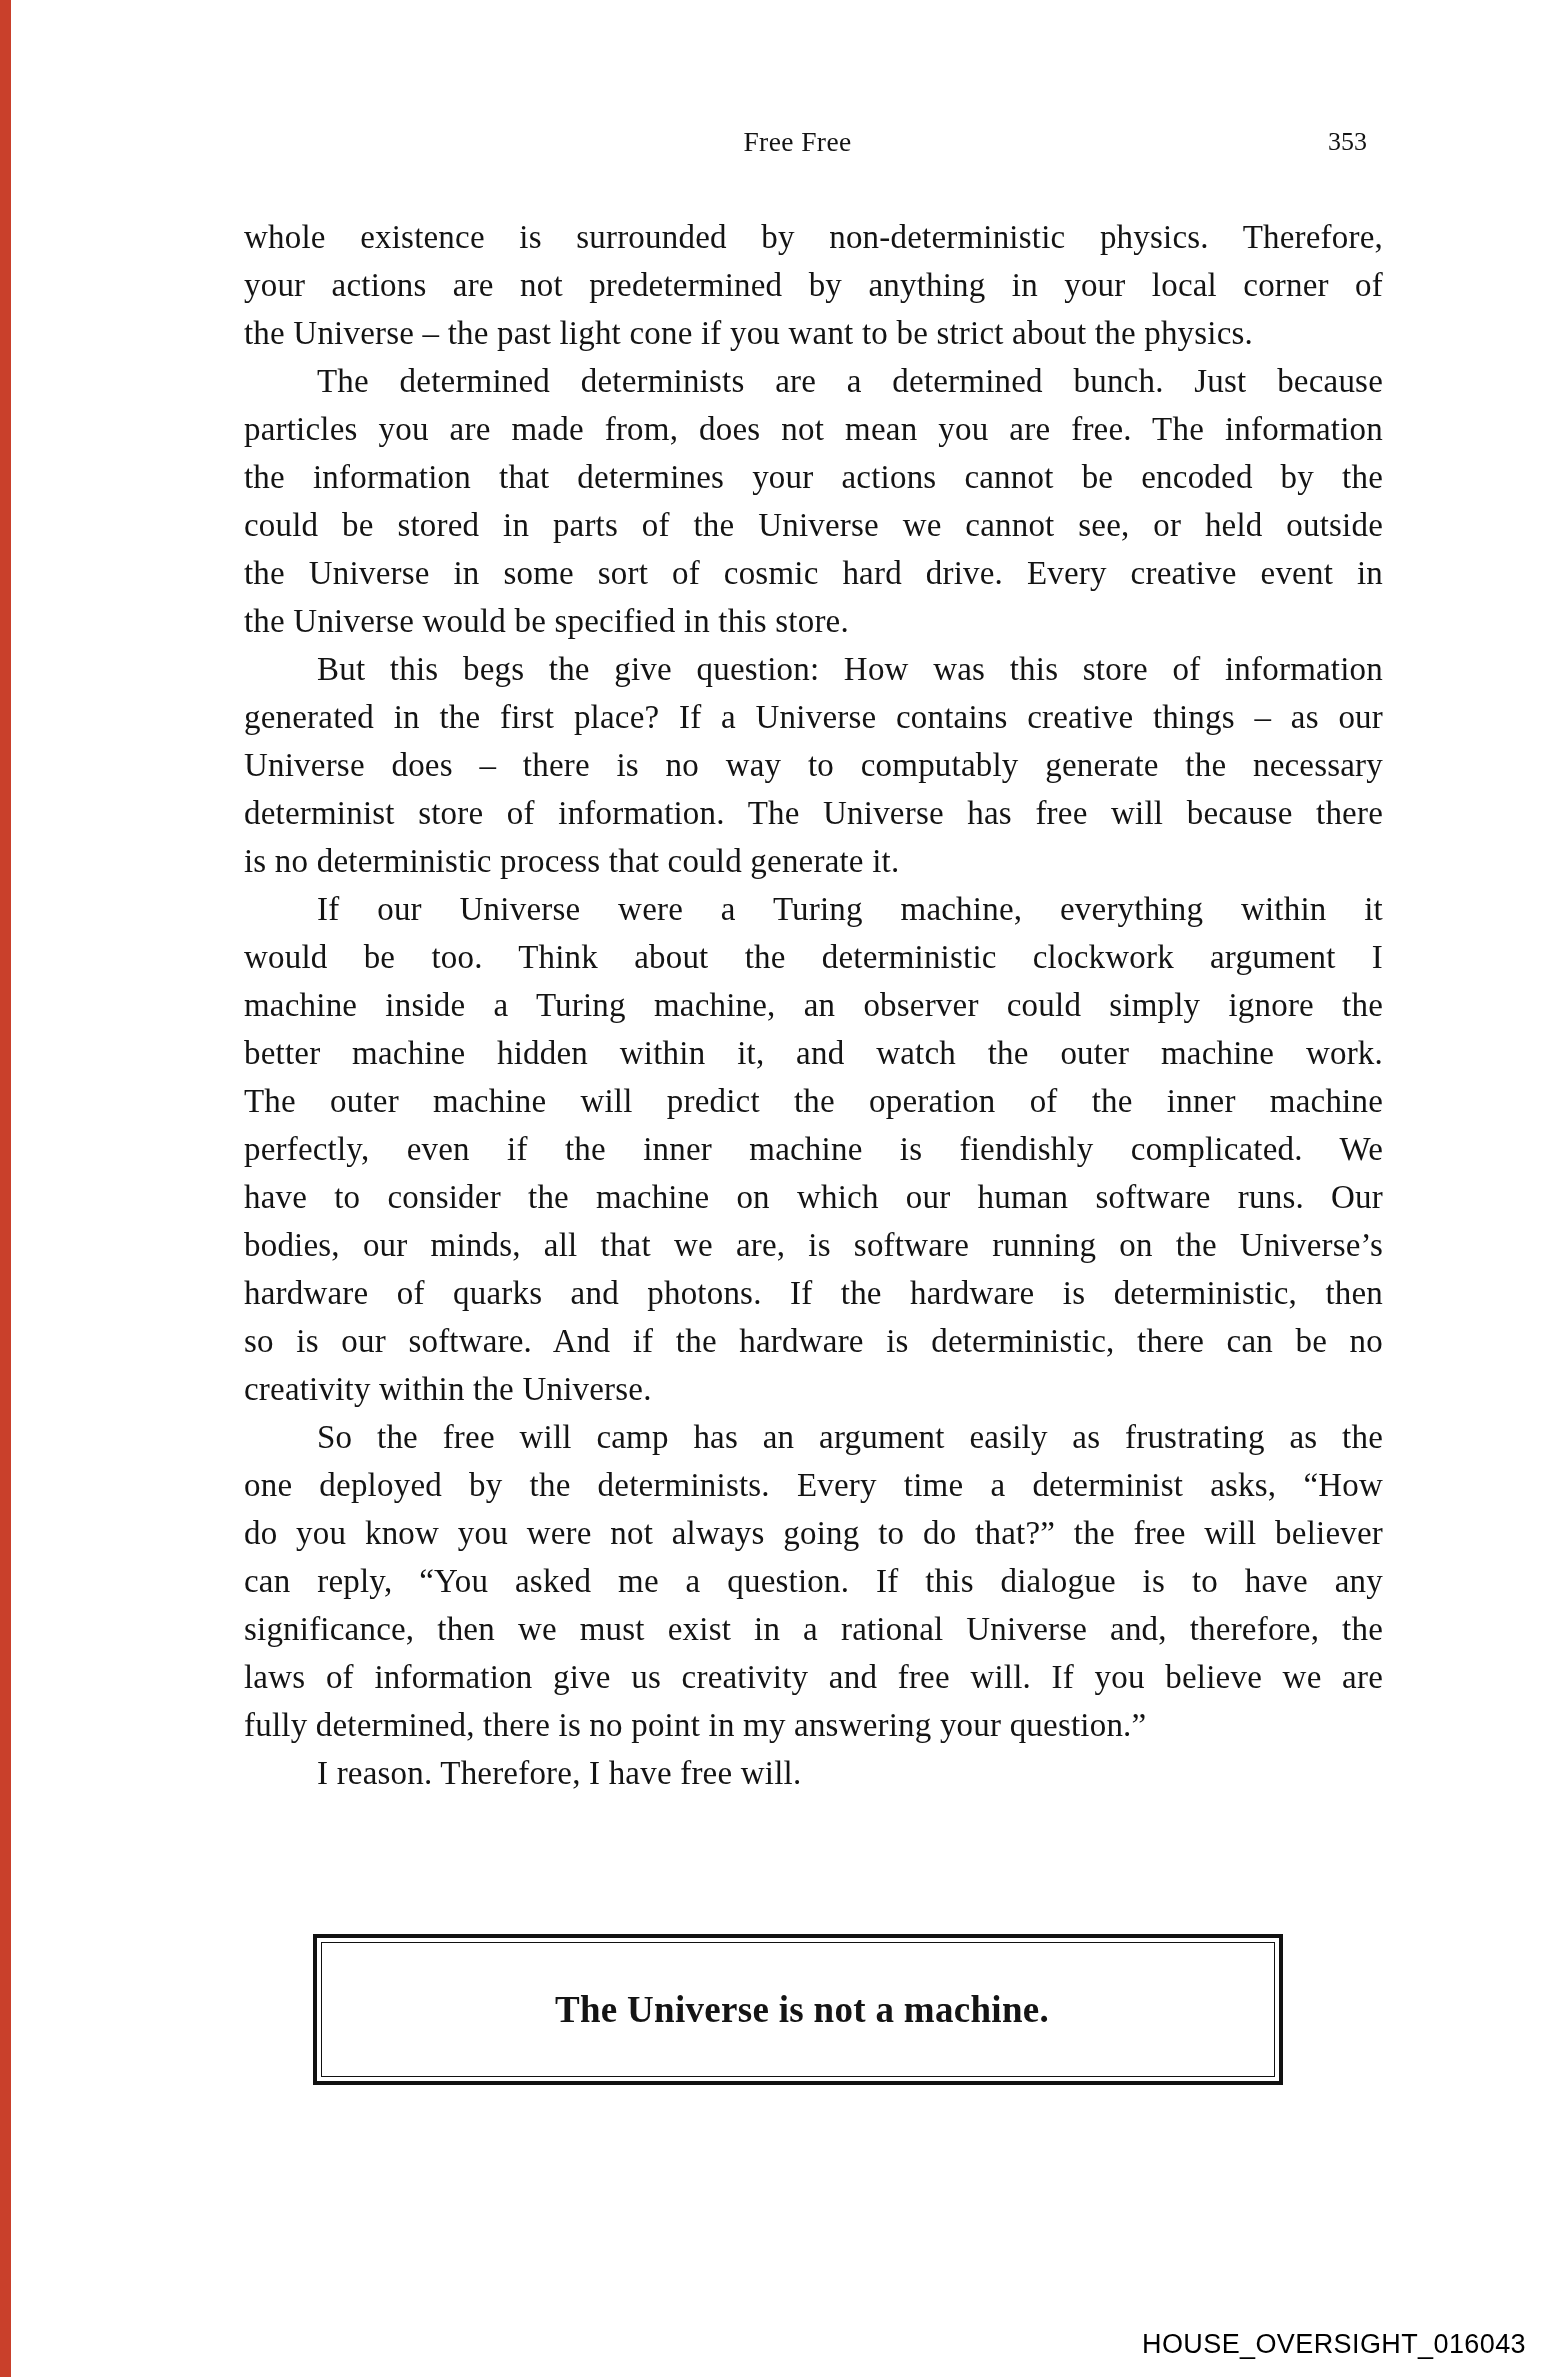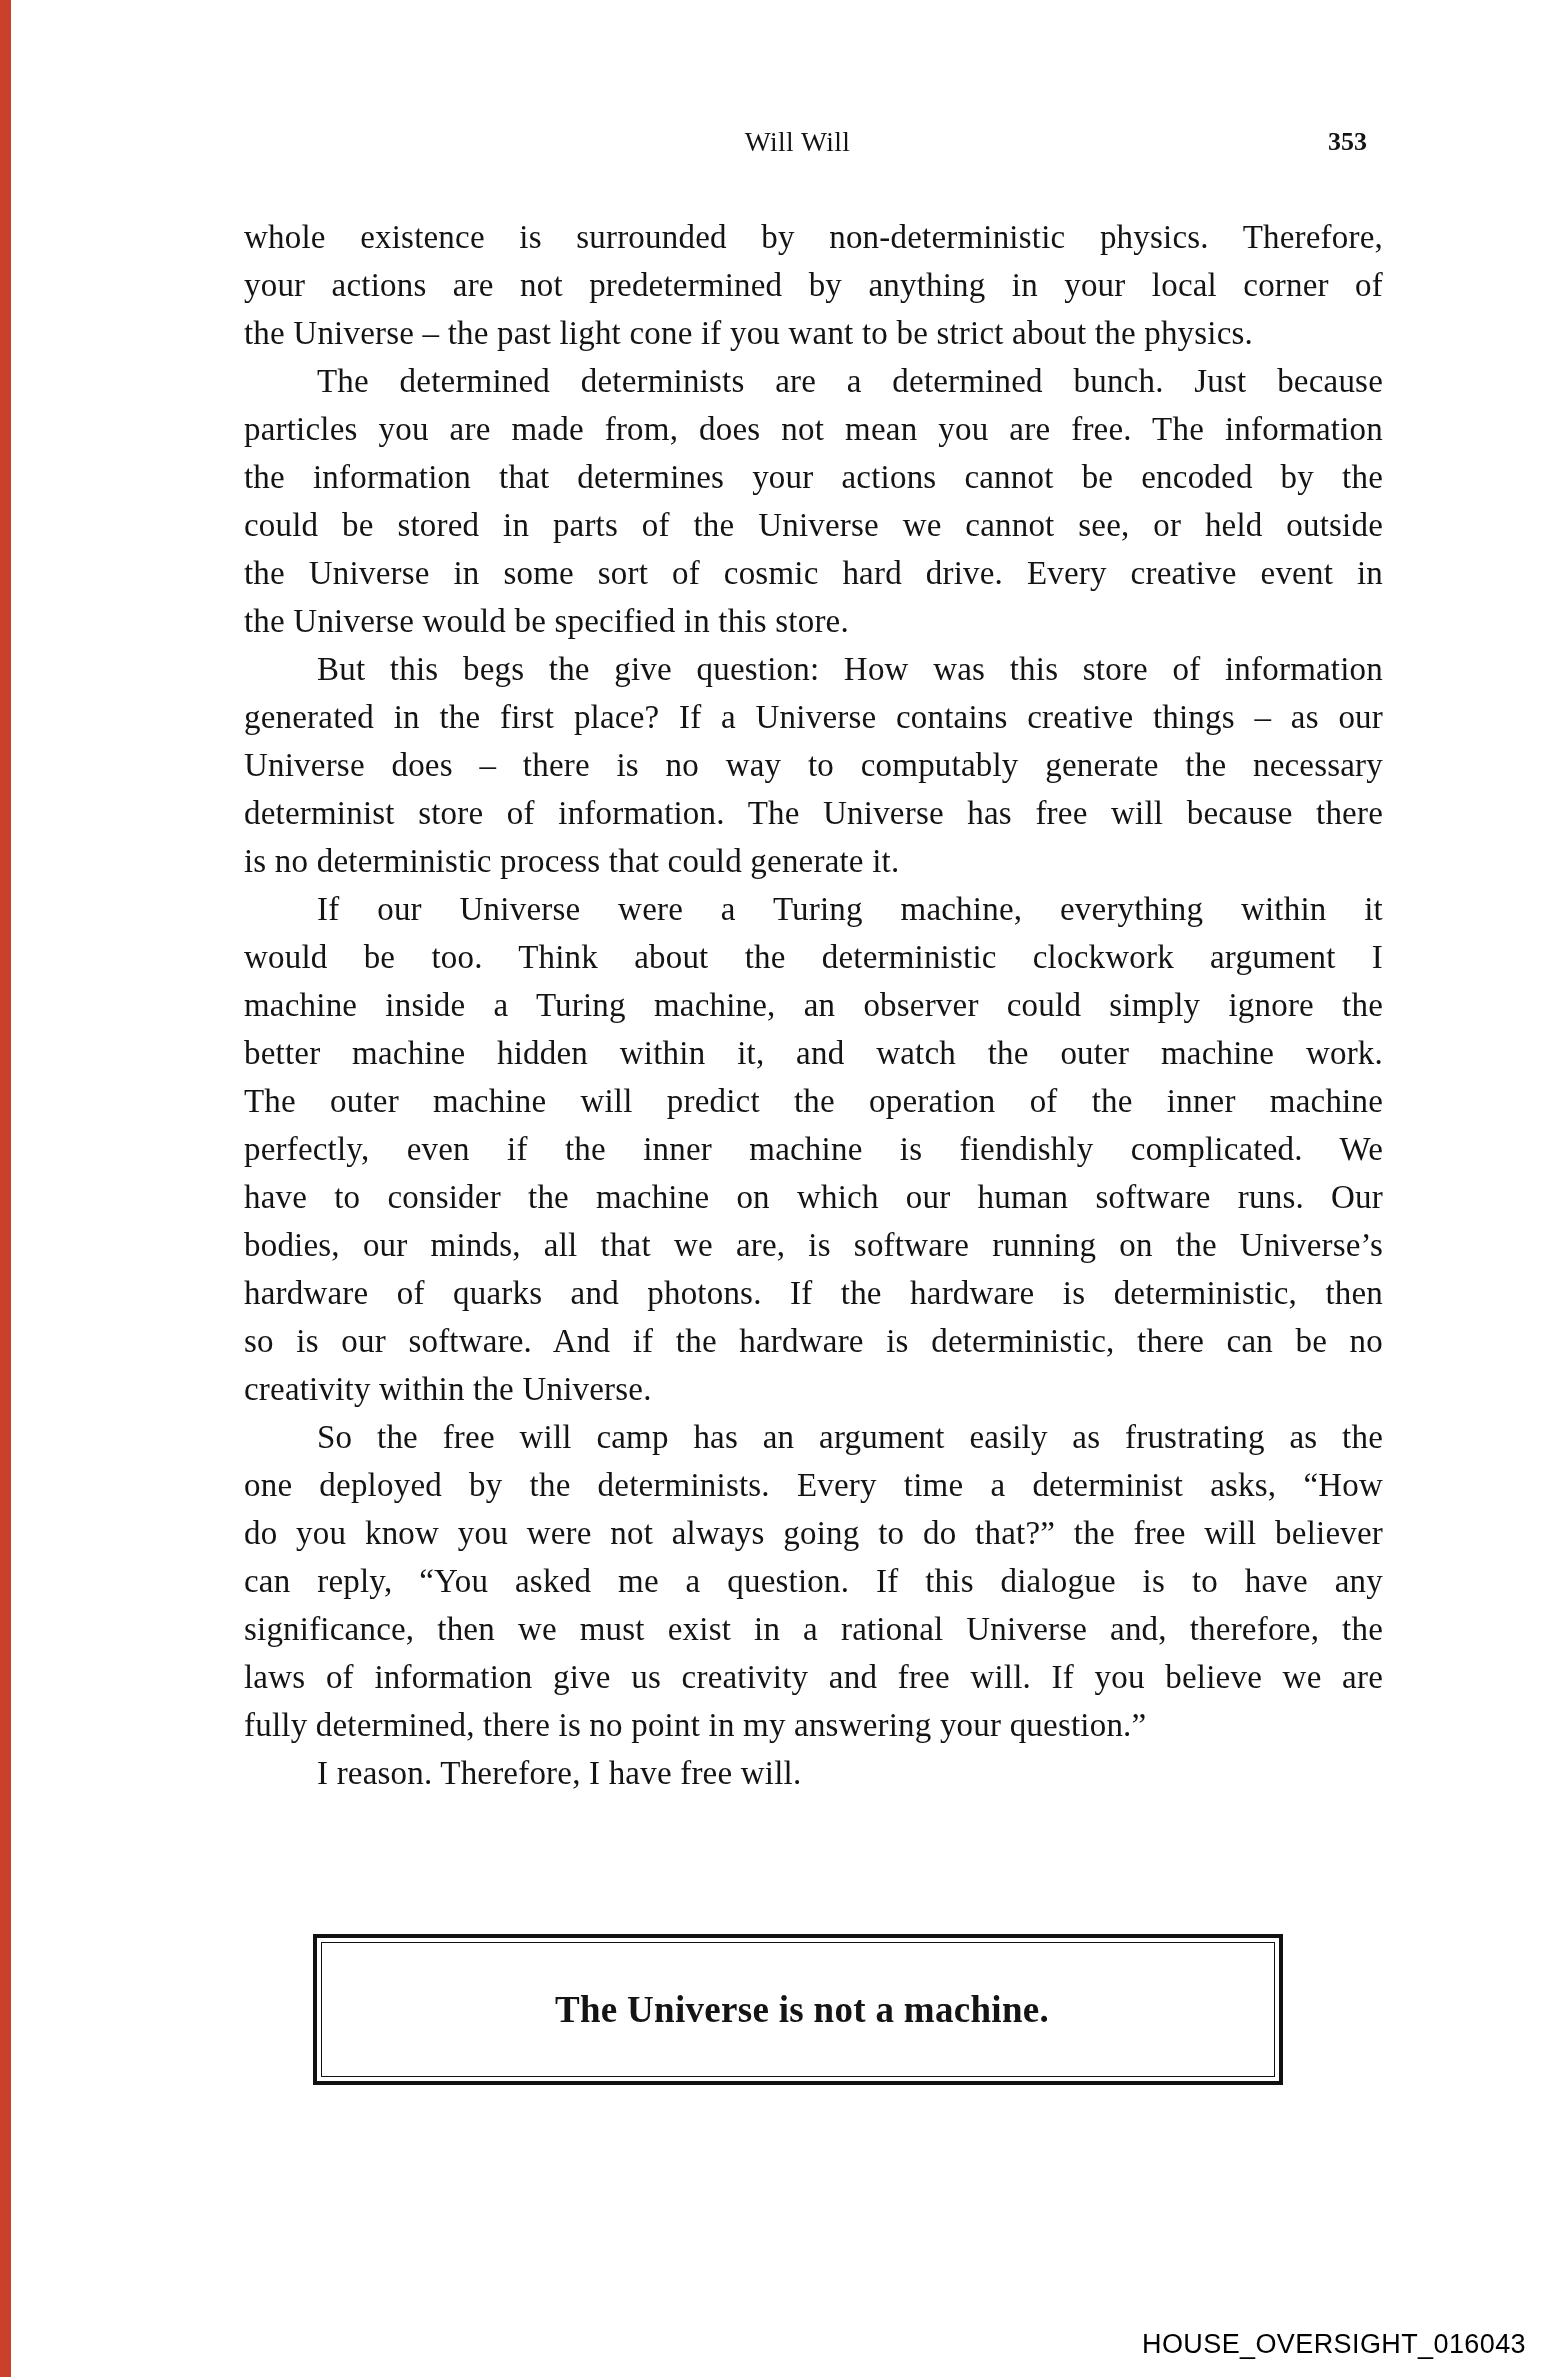--- a/index.html
+++ b/index.html
@@ -36,21 +36,20 @@
     display: block;
     text-align: center;
     letter-spacing: 0.4px;
   }
   .page-header .pageno {
     position: absolute;
     right: 0;
     top: 0;
     font-size: 26px;
     line-height: 34px;
-    font-weight: bold;
   }
   .body-text {
     position: absolute;
     left: 244px;
     top: 213px;
     width: 1139px;
     font-size: 33px;
   }
   .ln {
     height: 48px;
@@ -101,21 +100,21 @@
     letter-spacing: 0.4px;
     color: #000;
   }
 </style>
 </head>
 <body>
 
 <div class="edge-stripe"></div>
 
 <div class="page-header">
-  <span class="title">Will Will</span>
+  <span class="title">Free Free</span>
   <span class="pageno">353</span>
 </div>
 
 <div class="body-text">
   <div class="ln">whole existence is surrounded by non-deterministic physics. Therefore,</div>
   <div class="ln">your actions are not predetermined by anything in your local corner of</div>
   <div class="ln last">the Universe – the past light cone if you want to be strict about the physics.</div>
   <div class="ln ind">The determined determinists are a determined bunch. Just because</div>
   <div class="ln">particles you are made from, does not mean you are free. The information</div>
   <div class="ln">the information that determines your actions cannot be encoded by the</div>

